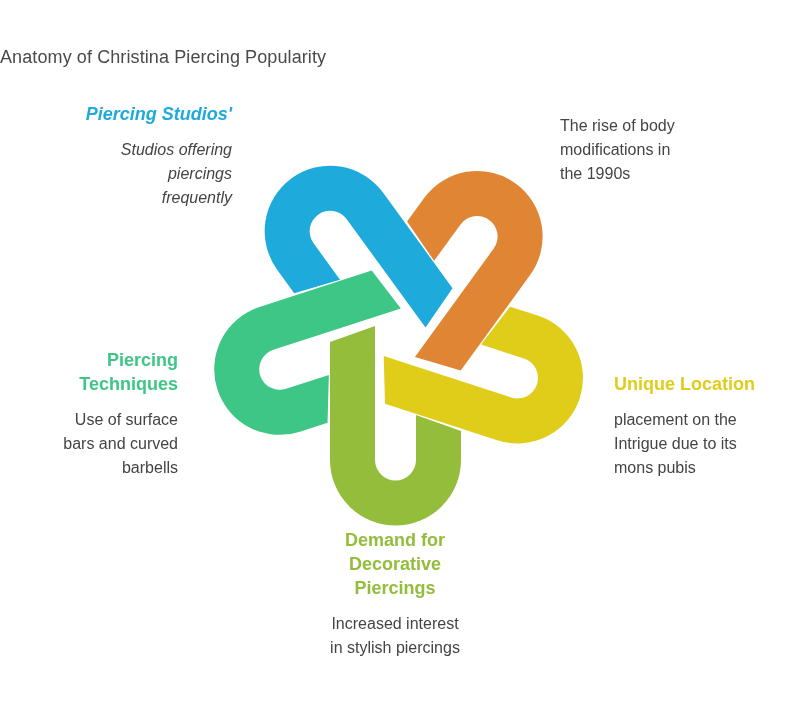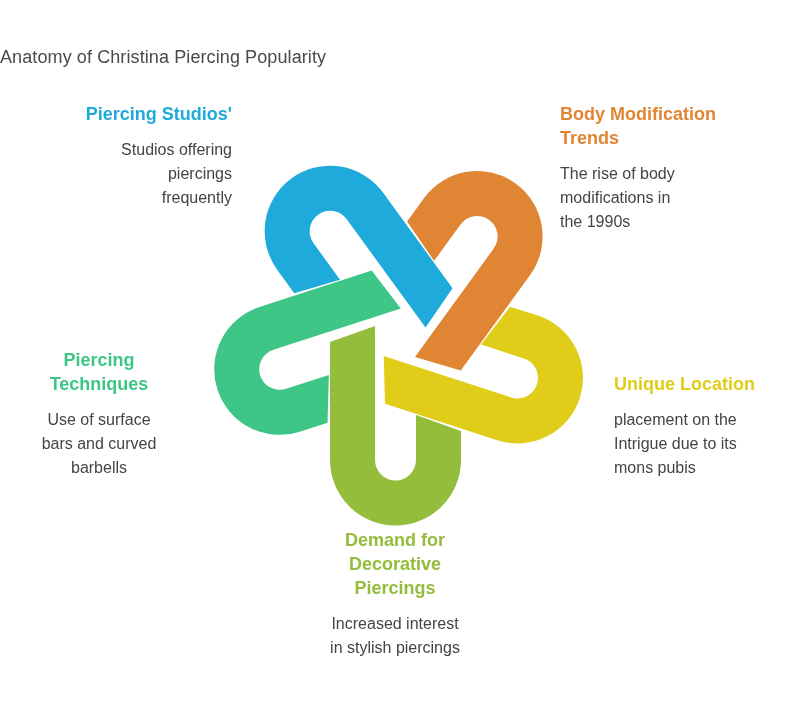--- a/index.html
+++ b/index.html
@@ -40,23 +40,23 @@
     .block .desc {
       font-size: 16px;
       line-height: 24px;
       color: #444444;
       margin-top: 12px;
     }
     .right-align { text-align: right; }
     .left-align { text-align: left; }
     .center-align { text-align: center; }
 
-    #b-studios { left: 40px; top: 102px; width: 192px; }
+    #b-studios { left: 40px; top: 102px; width: 192px; font-style: italic; }
     #b-trends { left: 560px; top: 102px; width: 200px; }
-    #b-techniques { left: 20px; top: 348px; width: 158px; text-align: center; }
+    #b-techniques { left: 20px; top: 348px; width: 158px; }
     #b-location { left: 614px; top: 372px; width: 180px; }
     #b-demand { left: 290px; top: 528px; width: 210px; }
   </style>
 </head>
 <body>
 
 <div class="title">Anatomy of Christina Piercing Popularity</div>
 
 <svg class="knot" width="804" height="708" viewBox="0 0 804 708" xmlns="http://www.w3.org/2000/svg">
   <defs>
@@ -86,24 +86,20 @@
       <div>Piercing Studios'</div>
     </div>
   <div class="desc">
       <div>Studios offering</div>
       <div>piercings</div>
       <div>frequently</div>
     </div>
 </div>
 
 <div class="block left-align" id="b-trends">
-  <div class="heading" style="color: rgb(224, 133, 52);">
-      <div>Body Modification</div>
-      <div>Trends</div>
-    </div>
   <div class="desc">
       <div>The rise of body</div>
       <div>modifications in</div>
       <div>the 1990s</div>
     </div>
 </div>
 
 <div class="block right-align" id="b-techniques">
   <div class="heading" style="color: rgb(61, 198, 133);">
       <div>Piercing</div>

